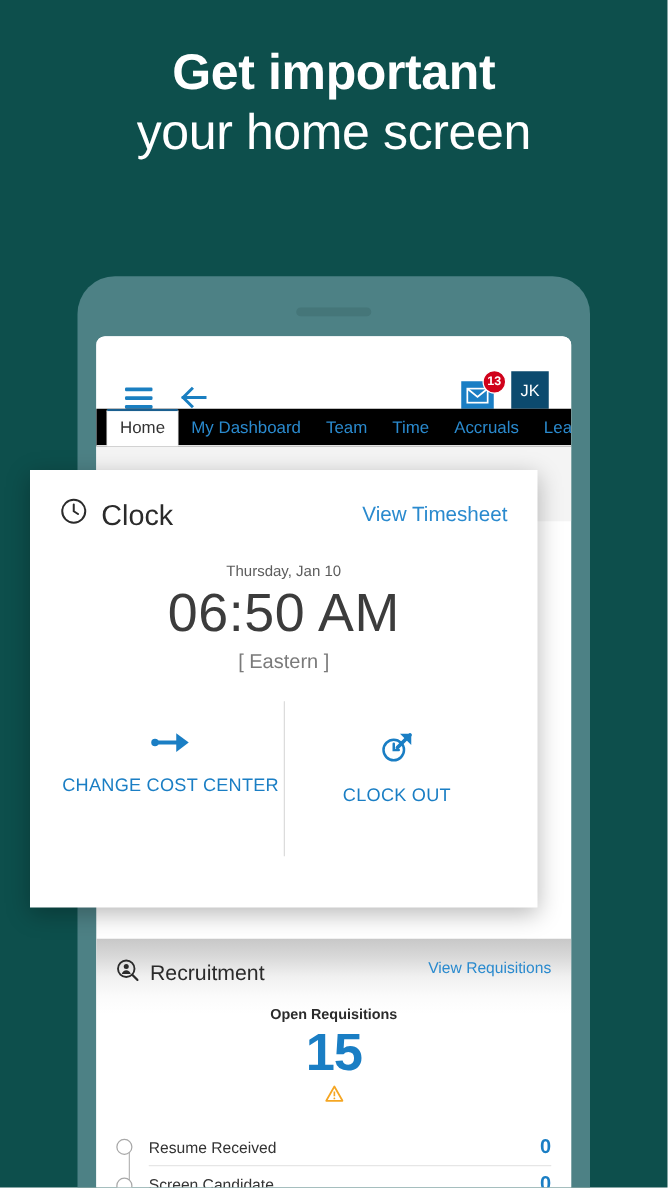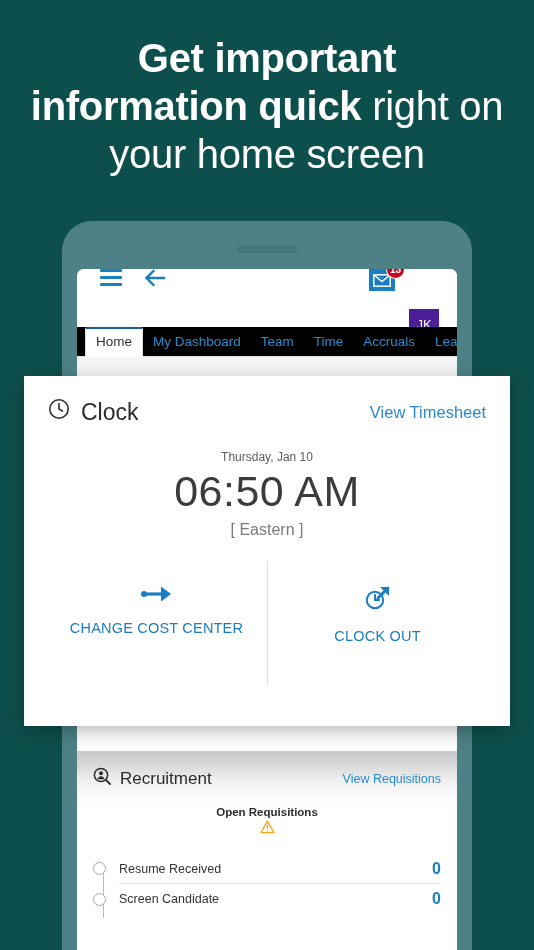--- a/index.html
+++ b/index.html
@@ -37,41 +37,41 @@
     position:absolute; left:15px; top:48px;
     width:380px; height:681px;
     background:#ffffff;
     border-radius:7px 7px 0 0;
     overflow:hidden;
   }
 
   
   .appbar {
     position:relative; height:58px; background:#ffffff;
-    display:flex; align-items:flex-start; padding:0 10px;
+    display:flex; align-items:flex-end; padding:0 10px;
   }
   .icon-btn { display:flex; align-items:center; justify-content:center; }
   .hamburger { width:22px; height:17px; margin-left:13px; display:flex; flex-direction:column; justify-content:space-between; }
   .hamburger i { display:block; height:3px; background:#1a7fc1; border-radius:1px; }
   .backarrow { margin-left:22px; }
   .appbar-spacer { flex:1; }
   .mail-wrap { position:relative; margin-right:14px; }
   .mail-box {
     width:26px; height:22px; background:#1a7ec4;
     display:flex; align-items:center; justify-content:center;
   }
   .badge {
     position:absolute; top:-9px; right:-10px;
     min-width:19px; height:19px; border-radius:50%;
     background:#d0021b; color:#fff; font-size:10px; font-weight:bold;
     display:flex; align-items:center; justify-content:center;
     border:1.5px solid #fff; padding:0 3px;
   }
   .avatar {
-    width:30px; height:30px; background:#4c1d95; color:#fff;
+    width:30px; height:30px; background:#0c4a6e; color:#fff;
     font-size:13px; display:flex; align-items:center; justify-content:center;
     margin-right:8px;
     margin-top:40px;
   }
 
   
   .tabs {
     display:flex; align-items:flex-end; height:30px;
     background:#000000; position:relative;
     border-bottom:1px solid #e2e2e2;
@@ -88,41 +88,41 @@
     border-radius:2px 2px 0 0;
   }
   .tab-body { height:60px; background:#f4f4f4; }
 
   
   .recruit-panel {
     position:absolute; left:0; top:482px; width:380px; bottom:0;
     background:linear-gradient(#c8c8c8 0px, #d8d8d8 14px, #f0f0f0 30px, #fbfbfb 46px, #ffffff 60px);
     padding:16px 16px 0 16px;
   }
-  .card-head { display:flex; align-items:center; }
+  .card-head { display:flex; }
   .card-title { display:flex; align-items:center; gap:9px; font-size:17px; color:#2b2b2b; }
   .card-link { margin-left:auto; color:#2a8ace; font-size:12.5px; }
   .req-label { text-align:center; font-size:11.5px; font-weight:bold; color:#2b2b2b; margin-top:16px; }
   .req-number { text-align:center; font-size:42px; font-weight:bold; color:#1a7ec4; line-height:48px; letter-spacing:-1px; }
   .req-warn { display:flex; align-items:center; justify-content:center; gap:7px; margin-top:2px; }
   .req-warn-text { color:#2a8ace; font-size:11.5px; }
   .pipeline { margin-top:16px; position:relative; padding-left:26px; }
   .pipe-line { position:absolute; left:9.5px; top:14px; width:1.5px; height:50px; background:#b9b9b9; }
   .pipe-row { display:flex; align-items:center; height:30px; position:relative; border-bottom:1px solid #e6e6e6; }
   .pipe-row:last-child { border-bottom:none; }
   .pipe-dot {
     position:absolute; left:-26px; width:13px; height:13px; border-radius:50%;
     background:#fff; border:1.5px solid #a8a8a8;
   }
   .pipe-label { font-size:12.5px; color:#333; }
   .pipe-count { margin-left:auto; font-size:16px; font-weight:bold; color:#1a7ec4; }
 
   
   .clock-card {
-    position:absolute; left:24px; top:376px; width:486px; height:350px;
+    position:absolute; left:24px; top:376px; width:406px; height:350px;
     background:#ffffff;
     box-shadow:0 5px 18px rgba(0,0,0,0.28);
   }
   .clock-head { display:flex; align-items:center; padding:22px 24px 0 24px; }
   .clock-title { display:flex; align-items:center; gap:11px; font-size:23px; color:#2b2b2b; }
   .clock-link { margin-left:auto; color:#2a8ace; font-size:16.5px; }
   .clock-date { text-align:center; font-size:12px; color:#5c5c5c; margin-top:24px; }
   .clock-time { text-align:center; font-size:43px; color:#3c3c3c; line-height:55px; letter-spacing:0.5px; font-weight:400; }
   .clock-zone { text-align:center; font-size:16px; color:#7a7a7a; margin-top:2px; }
 
@@ -137,21 +137,20 @@
   .action-label {
     color:#1a7ec4; font-size:14.5px; text-align:center;
     margin-top:10px; line-height:18px; letter-spacing:0.2px;
   }
 </style>
 </head>
 <body>
 
 <div class="headline">
   <div><span class="b">Get important</span></div>
-  <div><span class="b">information quick</span><span class="l"> right on</span></div>
   <div><span class="l">your home screen</span></div>
 </div>
 
 <div class="phone-frame">
   <div class="phone-speaker"></div>
 
   <div class="phone-screen">
 
     <div class="appbar">
       <div class="hamburger">
@@ -197,20 +196,21 @@
               <path d="M4.4 12.2c0.6-2 2-3 3.6-3s3 1 3.6 3z" fill="#2b2b2b"></path>
               <path d="M12.8 12.8 L17 17" stroke="#2b2b2b" stroke-width="1.8" stroke-linecap="round"></path>
             </svg>
           </span>
           <span>Recruitment</span>
         </div>
         <a class="card-link">View Requisitions</a>
       </div>
 
       <div class="req-label">Open Requisitions</div>
+      <div class="req-number">15</div>
 
       <div class="req-warn">
         <span>
           <svg width="15" height="14" viewBox="0 0 15 14">
               <path d="M7.5 1.2 L14 12.6 L1 12.6 Z" stroke="#f5a623" stroke-width="1.4" fill="none" stroke-linejoin="round"></path>
               <path d="M7.5 5.2 L7.5 9" stroke="#f5a623" stroke-width="1.3"></path>
               <circle cx="7.5" cy="10.7" r="0.75" fill="#f5a623"></circle>
             </svg>
         </span>
       </div>

